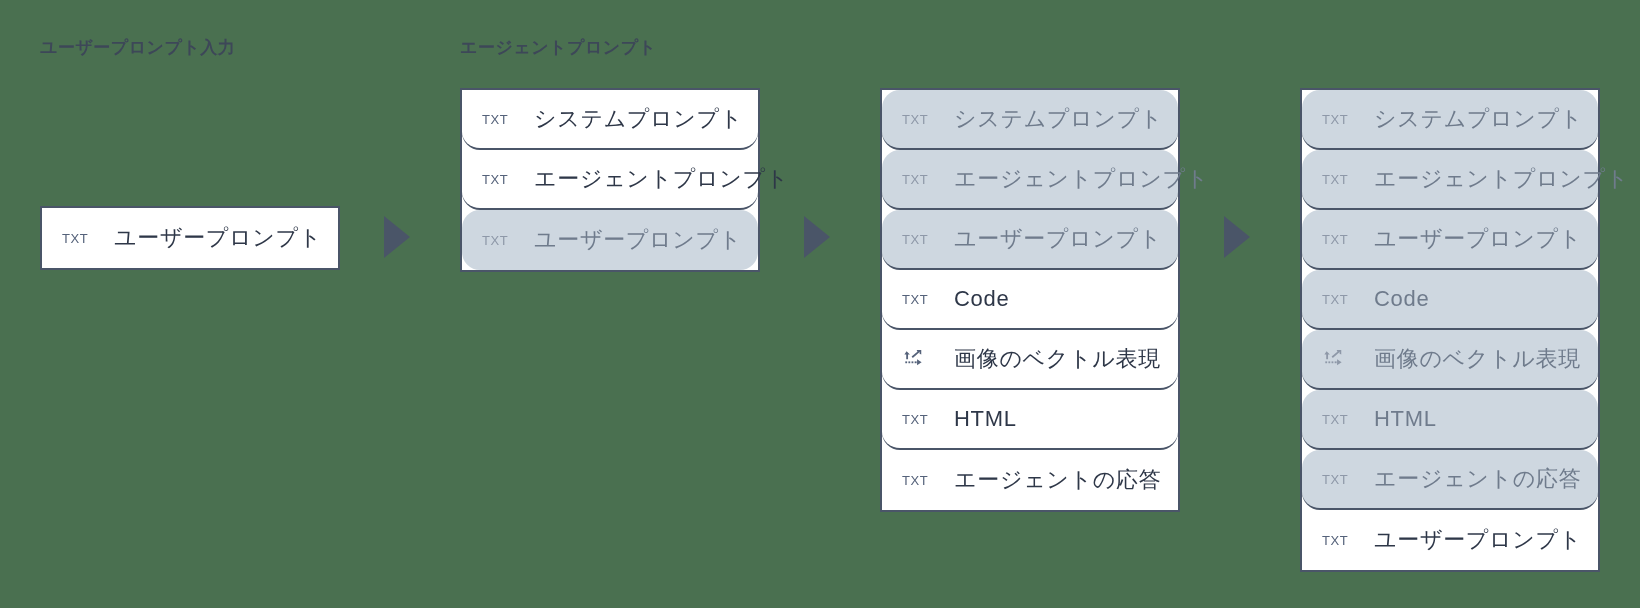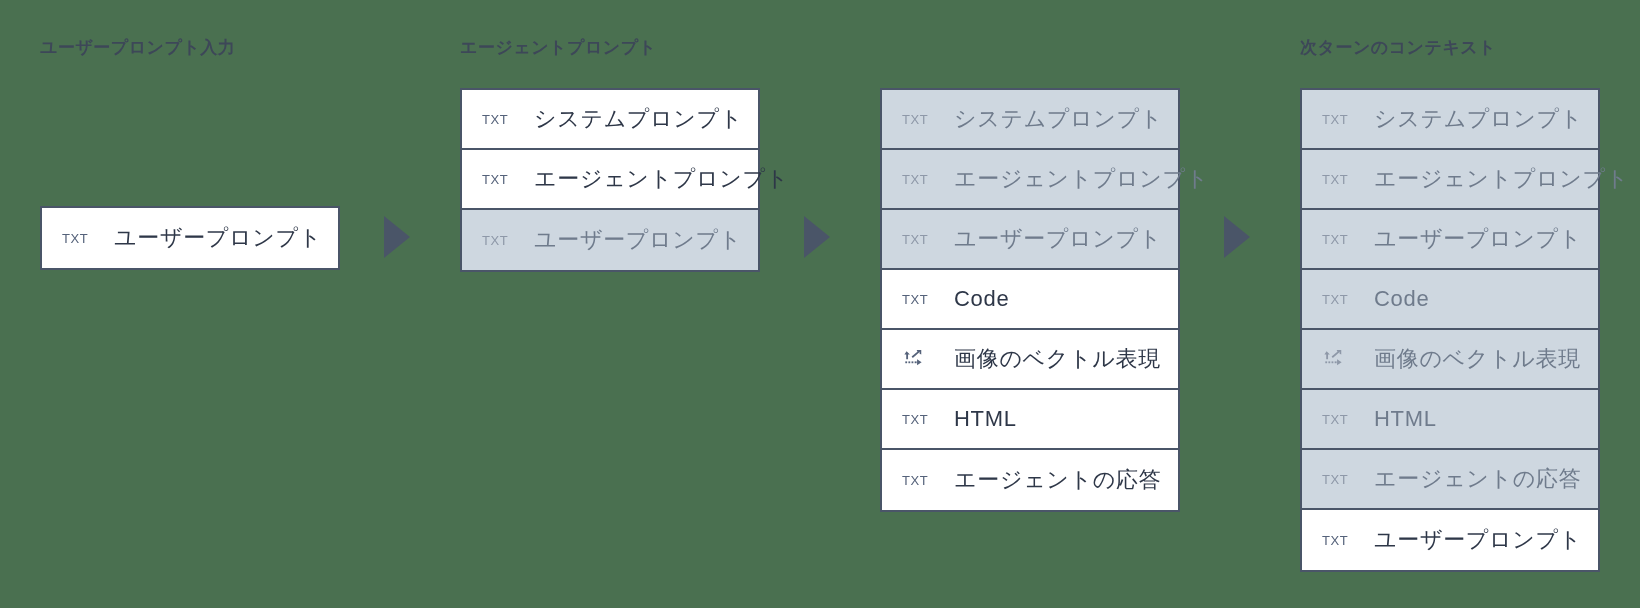--- a/index.html
+++ b/index.html
@@ -41,20 +41,21 @@
   }
 
   .row {
     display: flex;
     align-items: center;
     height: 60px;
     box-sizing: border-box;
     border-bottom: 2px solid #4a5568;
     background: #ffffff;
     padding-left: 20px;
+    border-radius: 18px;
   }
   .row:last-child {
     border-bottom: none;
   }
   .row.muted {
     background: #ced7e0;
   }
 
   .row-icon {
     width: 52px;
@@ -109,21 +110,20 @@
   #arrow-2 { left: 804px;  top: 216px; }
   #arrow-3 { left: 1224px; top: 216px; }
 </style>
 </head>
 <body>
 
 <div class="canvas">
 
   <div class="col-title" id="title-1">ユーザープロンプト入力</div>
   <div class="col-title" id="title-2">エージェントプロンプト</div>
-  <div class="col-title" id="title-4">次ターンのコンテキスト</div>
 
   <div class="stack" id="stack-1">
       <div class="row">
         <span class="row-icon">TXT</span>
         <span class="row-label">ユーザープロンプト</span>
       </div>
     </div>
   <div class="stack" id="stack-2">
       <div class="row">
         <span class="row-icon">TXT</span>

